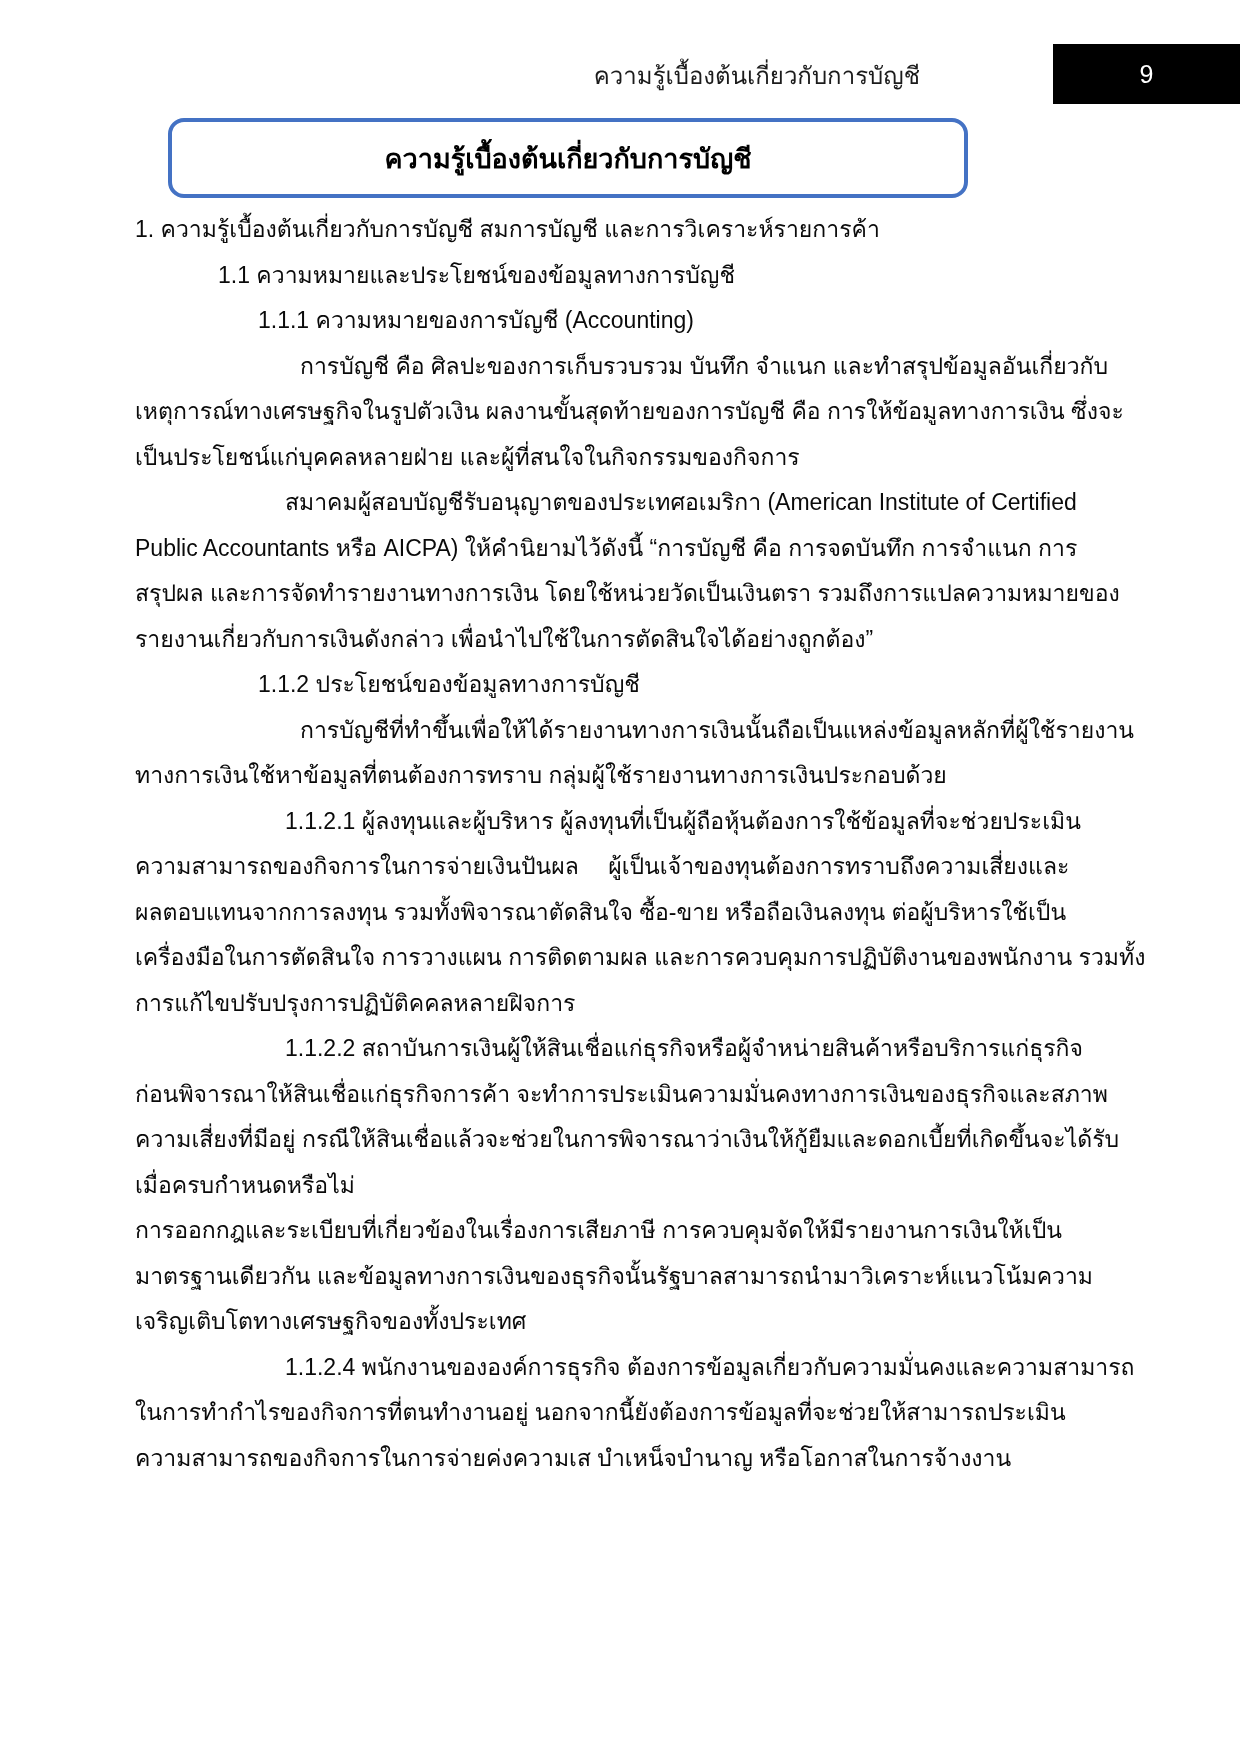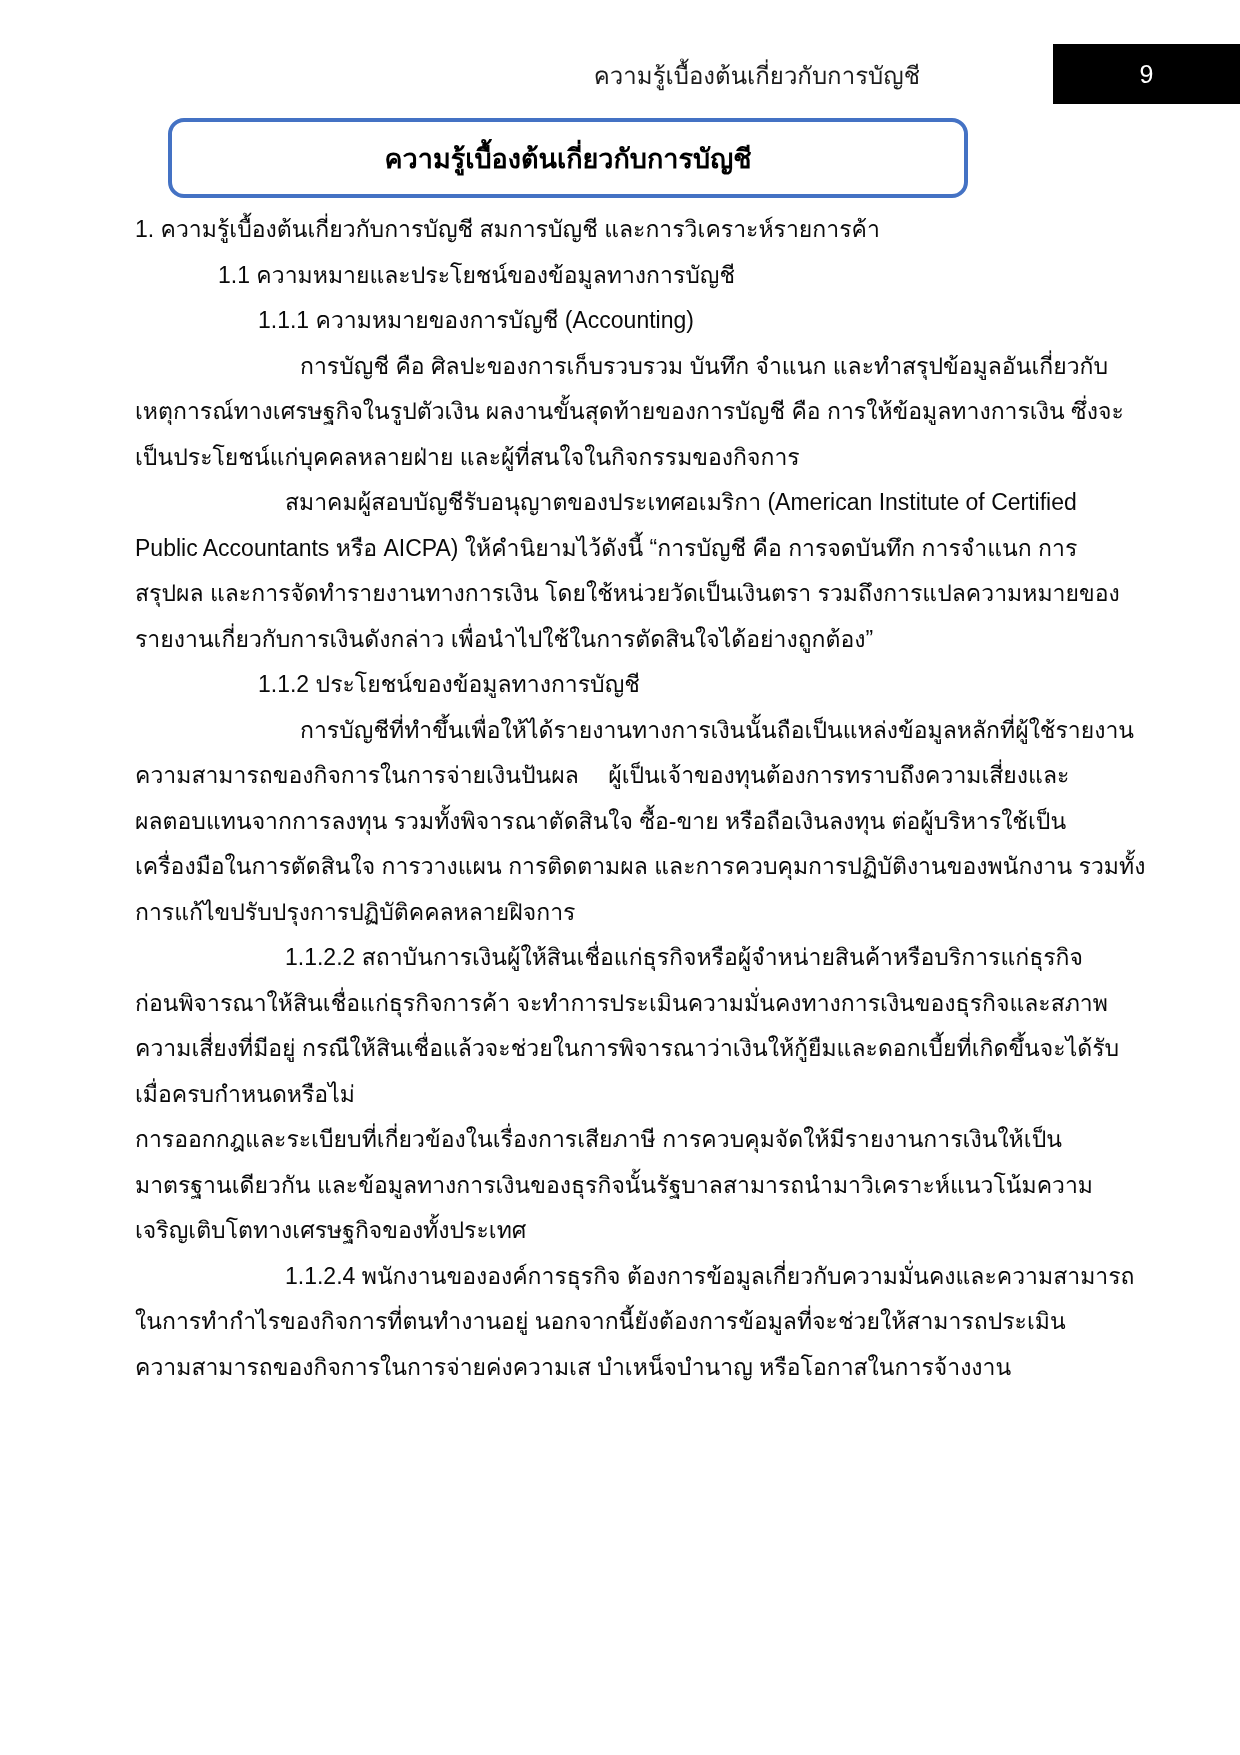--- a/index.html
+++ b/index.html
@@ -63,21 +63,23 @@
     <div class="l">เป็นประโยชน์แก่บุคคลหลายฝ่าย และผู้ที่สนใจในกิจกรรมของกิจการ</div>
 
     <div class="l i-p2">สมาคมผู้สอบบัญชีรับอนุญาตของประเทศอเมริกา (American Institute of Certified</div>
     <div class="l">Public Accountants หรือ AICPA) ให้คำนิยามไว้ดังนี้ “การบัญชี คือ การจดบันทึก การจำแนก การ</div>
     <div class="l">สรุปผล และการจัดทำรายงานทางการเงิน โดยใช้หน่วยวัดเป็นเงินตรา รวมถึงการแปลความหมายของ</div>
     <div class="l">รายงานเกี่ยวกับการเงินดังกล่าว เพื่อนำไปใช้ในการตัดสินใจได้อย่างถูกต้อง”</div>
 
     <div class="l b i-h3">1.1.2 ประโยชน์ของข้อมูลทางการบัญชี</div>
 
     <div class="l i-p1">การบัญชีที่ทำขึ้นเพื่อให้ได้รายงานทางการเงินนั้นถือเป็นแหล่งข้อมูลหลักที่ผู้ใช้รายงาน</div>
+    <div class="l">ทางการเงินใช้หาข้อมูลที่ตนต้องการทราบ กลุ่มผู้ใช้รายงานทางการเงินประกอบด้วย</div>
 
+    <div class="l i-p2"><span class="b">1.1.2.1 ผู้ลงทุนและผู้บริหาร</span> <span>ผู้ลงทุนที่เป็นผู้ถือหุ้นต้องการใช้ข้อมูลที่จะช่วยประเมิน</span></div>
     <div class="l">ความสามารถของกิจการในการจ่ายเงินปันผล  ผู้เป็นเจ้าของทุนต้องการทราบถึงความเสี่ยงและ</div>
     <div class="l">ผลตอบแทนจากการลงทุน รวมทั้งพิจารณาตัดสินใจ ซื้อ-ขาย หรือถือเงินลงทุน ต่อผู้บริหารใช้เป็น</div>
     <div class="l">เครื่องมือในการตัดสินใจ การวางแผน การติดตามผล และการควบคุมการปฏิบัติงานของพนักงาน รวมทั้ง</div>
     <div class="l">การแก้ไขปรับปรุงการปฏิบัติคคลหลายฝิจการ</div>
 
     <div class="l i-p2"><span class="b">1.1.2.2 สถาบันการเงินผู้ให้สินเชื่อแก่ธุรกิจหรือผู้จำหน่ายสินค้าหรือบริการแก่ธุรกิจ</span></div>
     <div class="l">ก่อนพิจารณาให้สินเชื่อแก่ธุรกิจการค้า จะทำการประเมินความมั่นคงทางการเงินของธุรกิจและสภาพ</div>
     <div class="l">ความเสี่ยงที่มีอยู่ กรณีให้สินเชื่อแล้วจะช่วยในการพิจารณาว่าเงินให้กู้ยืมและดอกเบี้ยที่เกิดขึ้นจะได้รับ</div>
     <div class="l">เมื่อครบกำหนดหรือไม่</div>
 

